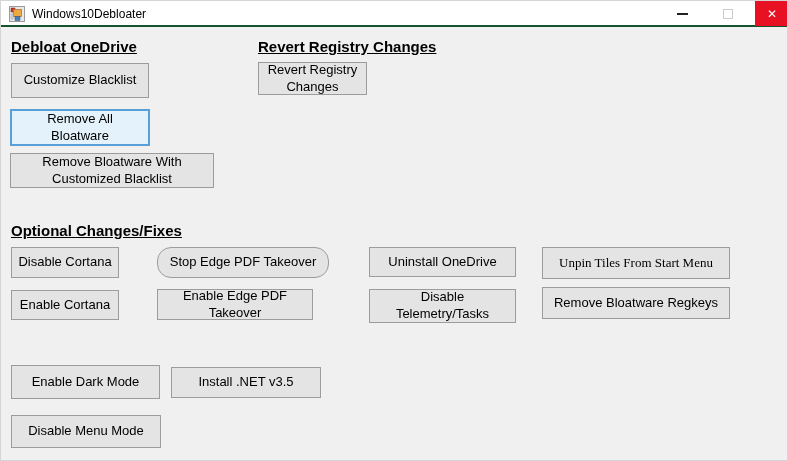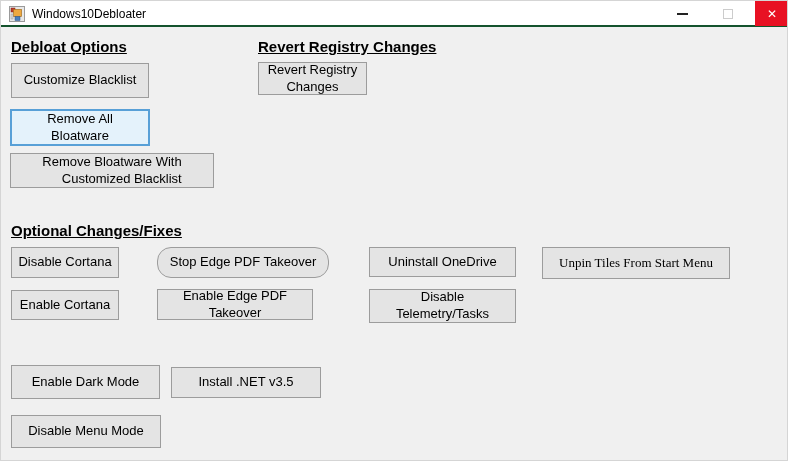--- a/index.html
+++ b/index.html
@@ -95,21 +95,21 @@
     line-height: 1.3;
     padding: 2px 4px;
     cursor: default;
   }
   .btn.focused {
     background: #e4f2fb;
     border: 2px solid #58a0d7;
   }
   .btn-customize-blacklist { left: 10px;  top: 62px;  width: 138px; height: 35px; }
   .btn-remove-all          { left: 9px;   top: 108px; width: 140px; height: 37px; }
-  .btn-remove-custom       { left: 9px;   top: 152px; width: 204px; height: 35px; text-align: right; }
+  .btn-remove-custom       { left: 9px;   top: 152px; width: 204px; height: 35px; }
   .btn-revert              { left: 257px; top: 61px;  width: 109px; height: 33px; }
 
   .btn-disable-cortana     { left: 10px;  top: 246px; width: 108px; height: 31px; }
   .btn-stop-edge           { left: 156px; top: 246px; width: 172px; height: 31px; border-radius: 14px; }
   .btn-uninstall-onedrive  { left: 368px; top: 246px; width: 147px; height: 30px; }
   .btn-unpin-tiles         { left: 541px; top: 246px; width: 188px; height: 32px; font-family: Liberation Serif, serif; }
 
   .btn-enable-cortana      { left: 10px;  top: 289px; width: 108px; height: 30px; }
   .btn-enable-edge         { left: 156px; top: 288px; width: 156px; height: 31px; }
   .btn-disable-telemetry   { left: 368px; top: 288px; width: 147px; height: 34px; }
@@ -149,21 +149,21 @@
       <span class="minimize-glyph"></span>
     </button>
     <button class="caption-btn btn-maximize">
       <span class="maximize-glyph"></span>
     </button>
     <button class="caption-btn btn-close">
       <span>✕</span>
     </button>
   </div>
 
-  <div class="section-heading heading-debloat">Debloat Options</div>
+  <div class="section-heading heading-debloat">Debloat OneDrive</div>
   <button class="btn btn-customize-blacklist">Customize Blacklist</button>
   <button class="btn focused btn-remove-all">Remove All
 Bloatware</button>
   <button class="btn btn-remove-custom">Remove Bloatware With
 Customized Blacklist</button>
 
   <div class="section-heading heading-revert">Revert Registry Changes</div>
   <button class="btn btn-revert">Revert Registry
 Changes</button>
 
@@ -171,20 +171,21 @@
 
   <button class="btn btn-disable-cortana">Disable Cortana</button>
   <button class="btn btn-stop-edge">Stop Edge PDF Takeover</button>
   <button class="btn btn-uninstall-onedrive">Uninstall OneDrive</button>
   <button class="btn btn-unpin-tiles">Unpin Tiles From Start Menu</button>
 
   <button class="btn btn-enable-cortana">Enable Cortana</button>
   <button class="btn btn-enable-edge">Enable Edge PDF Takeover</button>
   <button class="btn btn-disable-telemetry">Disable
 Telemetry/Tasks</button>
+  <button class="btn btn-remove-regkeys">Remove Bloatware Regkeys</button>
 
   <button class="btn btn-enable-dark">Enable Dark Mode</button>
   <button class="btn btn-install-net">Install .NET v3.5</button>
   <button class="btn btn-disable-dark">Disable Menu Mode</button>
 
   <div class="watermark">wsxdn.com</div>
 
 </div>
 
 </body></html>

